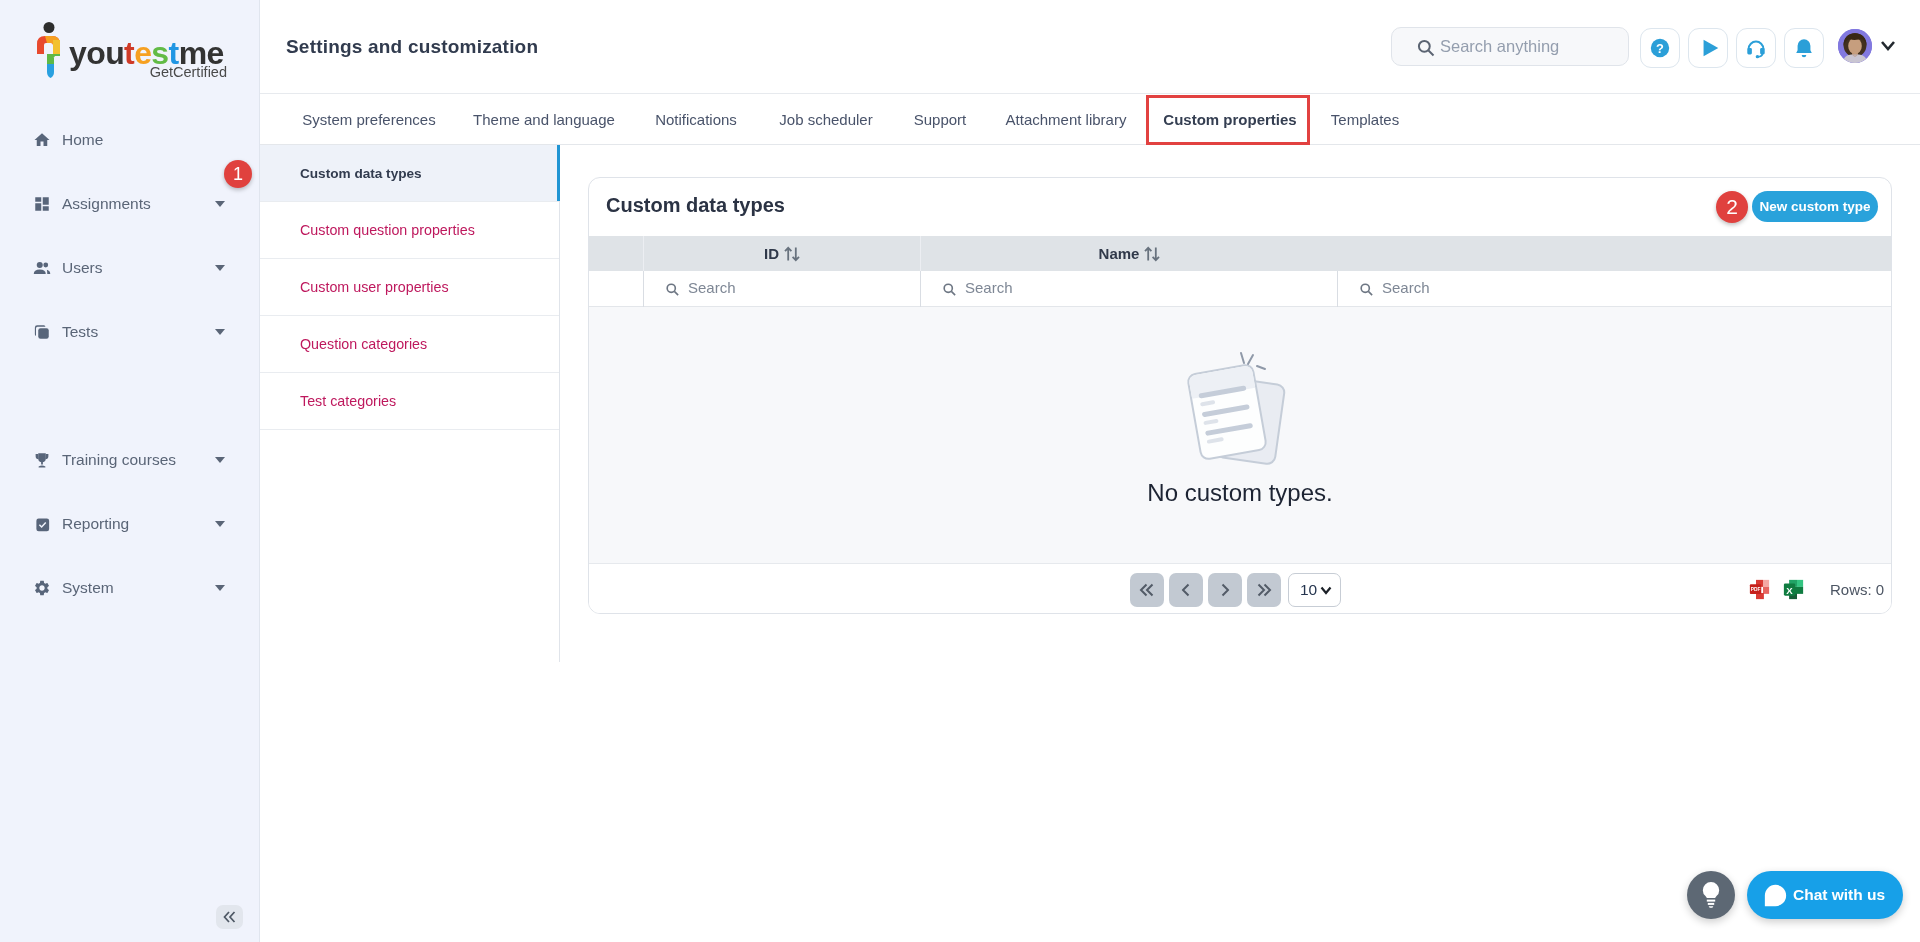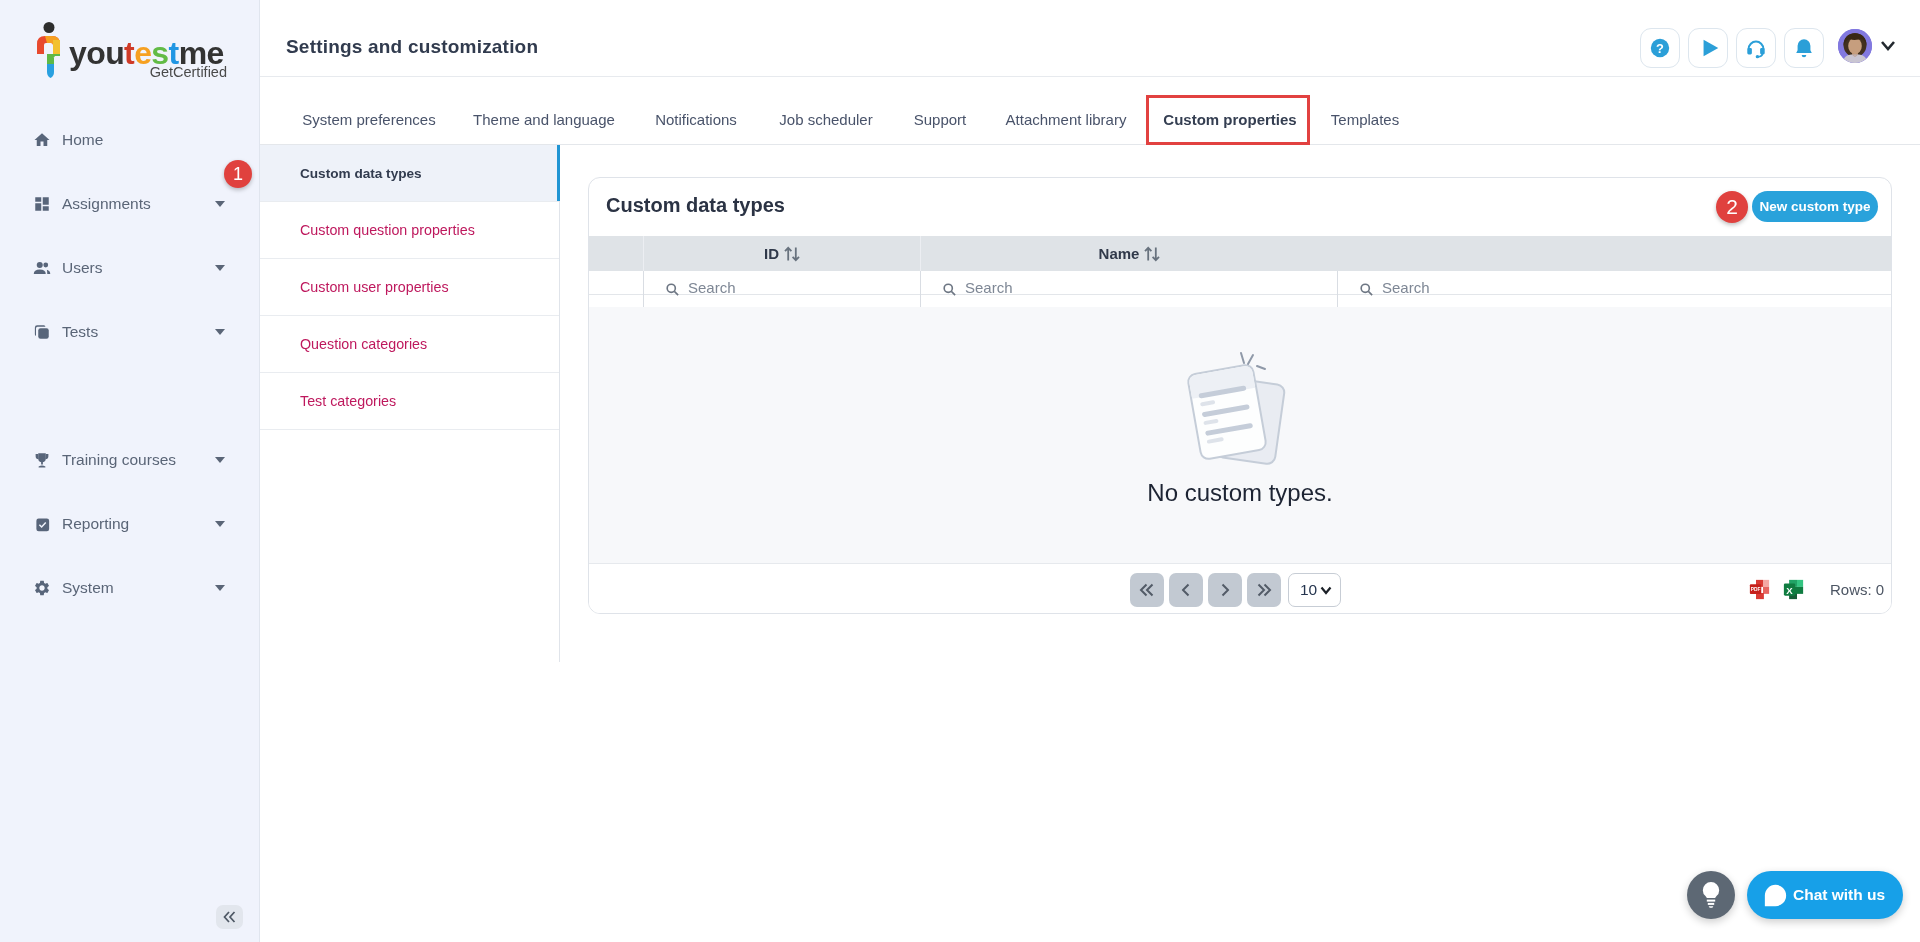--- a/index.html
+++ b/index.html
@@ -9,21 +9,21 @@
 #sidebar { position:absolute; left:0; top:0; width:260px; height:942px; background:#f0f3fc; border-right:1px solid #e0e5ee; }
 .logo { position:absolute; left:33px; top:18px; }
 .menu-item { position:absolute; left:0; width:260px; height:40px; }
 .menu-item .mi-icon { position:absolute; left:33px; top:50%; transform:translateY(-50%); width:18px; height:18px; }
 .menu-item .mi-text { position:absolute; left:62px; top:50%; transform:translateY(-50%); font-size:15.5px; color:#5a6577; }
 .menu-item .mi-caret { position:absolute; left:215px; top:50%; margin-top:-3px; width:0; height:0; border-left:5.5px solid transparent; border-right:5.5px solid transparent; border-top:6px solid #5a6577; }
 .badge1 { position:absolute; left:224px; top:160px; width:28px; height:28px; border-radius:50%; background:#e0413e; color:#fff; font-size:18px; text-align:center; line-height:28px; box-shadow:0 2px 4px rgba(0,0,0,.25); }
 #collapse { position:absolute; left:216px; top:905px; width:27px; height:24px; background:#e2e6ed; border-radius:7px; }
 
 
-#header { position:absolute; left:260px; top:0; width:1660px; height:77px; background:#fff; border-bottom:1px solid #e7eaee;padding-left:32px; }
+#header { position:absolute; left:260px; top:0; width:1660px; height:94px; background:#fff; border-bottom:1px solid #e7eaee;padding-left:32px; }
 #header h1 { position:absolute; left:26px; top:36px; font-size:19px; color:#313b4e; letter-spacing:.2px; }
 #searchbox { position:absolute; left:1131px; top:27px; width:238px; height:39px; background:#f7f8fa; border:1px solid #e0e4ea; border-radius:10px; }
 #searchbox .sa { position:absolute; left:48px; top:9px; font-size:16.5px; color:#949eae; }
 .hbtn { position:absolute; top:28px; width:40px; height:40px; background:#fff; border:1px solid #dde6ee; border-radius:11px; }
 #avatar { position:absolute; left:1578px; top:29px; width:34px; height:34px; border-radius:50%; overflow:hidden; background:#7e74db; }
 #avcaret { position:absolute; left:1620px; top:40px; }
 
 
 #tabs { position:absolute; left:260px; top:95px; width:1660px; height:50px; background:#fff; border-bottom:1px solid #e4e7eb; }
 .tab { position:absolute; top:0; height:50px; line-height:50px; font-size:15px; color:#49536a; white-space:nowrap; transform:translateX(-50%); }
@@ -40,21 +40,21 @@
 
 #card { position:absolute; left:588px; top:177px; width:1304px; height:437px; background:#fff; border:1px solid #dfe3e9; border-radius:12px; overflow:hidden; }
 #card-head { position:relative; height:58px; }
 #card-head h2 { position:absolute; left:17px; top:16px; font-size:20px; color:#2b3344; }
 #circle2 { position:absolute; left:1127px; top:13px; width:32px; height:32px; border-radius:50%; background:#e0413e; color:#fff; font-size:21px; text-align:center; line-height:31px; box-shadow:0 2px 4px rgba(0,0,0,.25); }
 #newbtn { position:absolute; left:1163px; top:13px; width:126px; height:31px; border-radius:16px; background:#29a2db; color:#fff; font-size:13.5px; font-weight:bold; text-align:center; line-height:31px; }
 .trow { position:absolute; left:0; width:1302px; display:flex; }
 #thead { top:58px; height:52px; background:#dfe3e7; }
 #thead .tc { border-right:1px solid #eceef2; height:35px; display:flex; align-items:center; justify-content:center; font-size:15px; font-weight:bold; color:#30394a; gap:5px; }
 #thead .tc:last-child { border-right:none; }
-#tsearch { top:93px; height:24px; background:#fff; border-bottom:1px solid #e3e6ea; }
+#tsearch { top:93px; height:36px; background:#fff; border-bottom:1px solid #e3e6ea; }
 #tsearch .tc { border-right:1px solid #d9dde3; height:36px; position:relative; }
 #tsearch .tc:last-child { border-right:none; }
 #tsearch .tc .ph { position:absolute; left:44px; top:8px; font-size:15px; color:#7e8795; }
 #tsearch .tc svg { position:absolute; left:21px; top:11px; }
 .c0 { width:55px; } .c1 { width:277px; } .c2 { width:417px; } .c3 { width:553px; }
 #empty { position:absolute; left:0; top:129px; width:1302px; height:256px; background:#f7f8fa; }
 #empty .msg { position:absolute; left:0; top:172px; width:100%; text-align:center; font-size:24px; color:#1d2433; }
 #empty svg { position:absolute; left:595px; top:44px; }
 #pager { position:absolute; left:0; top:385px; width:1302px; height:51px; background:#fff; border-top:1px solid #e6e9ed; }
 .pbtn { position:absolute; top:9px; width:34px; height:34px; background:#c2c9d2; border-radius:7px; }
@@ -146,20 +146,27 @@
   <div class="badge1">1</div>
   <div id="collapse">
       <svg style="position:absolute;left:7px;top:6px;" width="13" height="12" viewBox="0 0 13 12" fill="none" stroke="#4d5764" stroke-width="1.7">
         <path d="M6 1 L1.5 6 L6 11 M11.5 1 L7 6 L11.5 11"></path>
       </svg>
     </div>
 </div>
 
 <div id="header">
   <h1>Settings and customization</h1>
+  <div id="searchbox">
+    <svg style="position:absolute;left:24px;top:10px;" width="20" height="20" viewBox="0 0 24 24" fill="none" stroke="#5b6472" stroke-width="2.4">
+        <circle cx="10" cy="10" r="6.5"></circle>
+        <line x1="15" y1="15" x2="21" y2="21"></line>
+      </svg>
+    <span class="sa">Search anything</span>
+  </div>
   <div class="hbtn" style="left:1380px;">
     <svg style="position:absolute;left:8px;top:8px;" width="22" height="22" viewBox="0 0 24 24">
         <circle cx="12" cy="12" r="10" fill="#2b9fd8"></circle>
         <text x="12" y="17" font-size="14" font-weight="bold" fill="#fff" text-anchor="middle">?</text>
       </svg>
   </div>
   <div class="hbtn" style="left:1428px;">
     <svg style="position:absolute;left:10px;top:8px;" width="22" height="22" viewBox="0 0 24 24">
         <path d="M5 3 L21 12 L5 21 Z" fill="#2b9fd8"></path>
       </svg>

